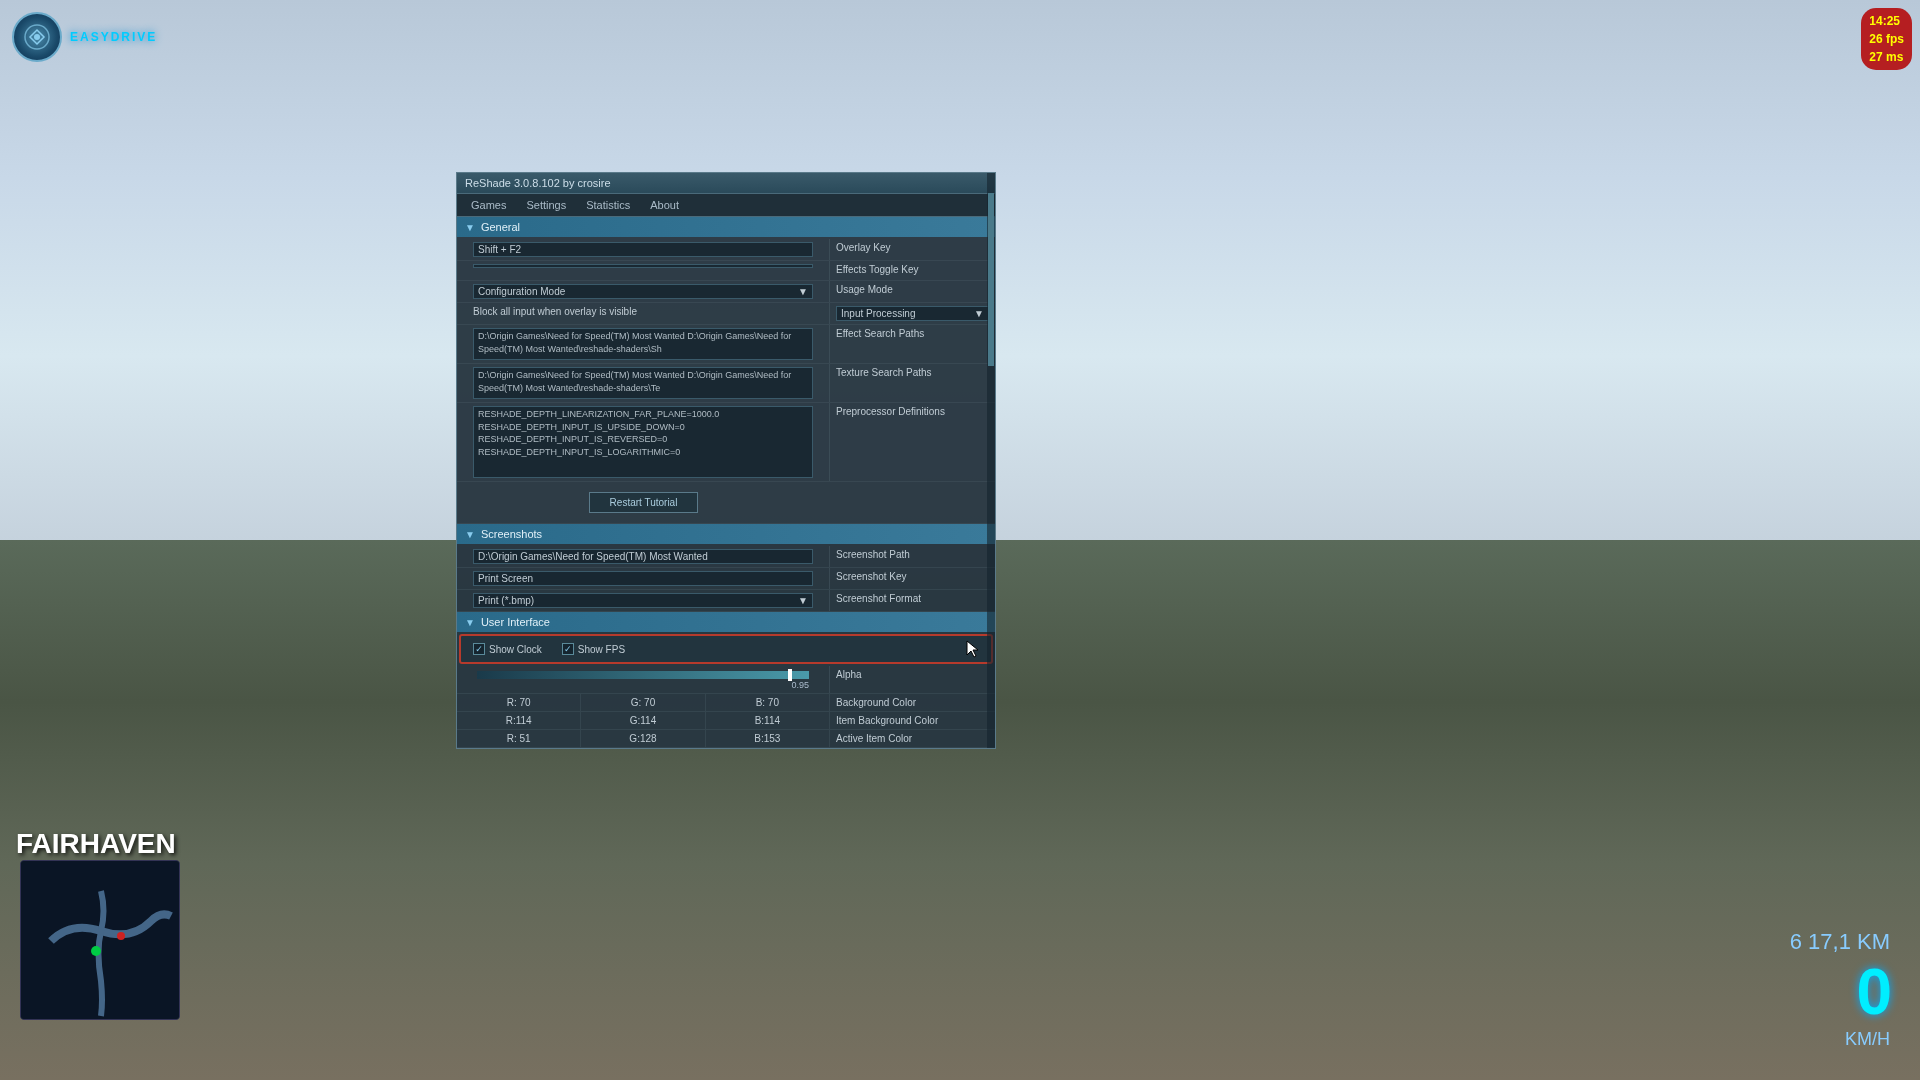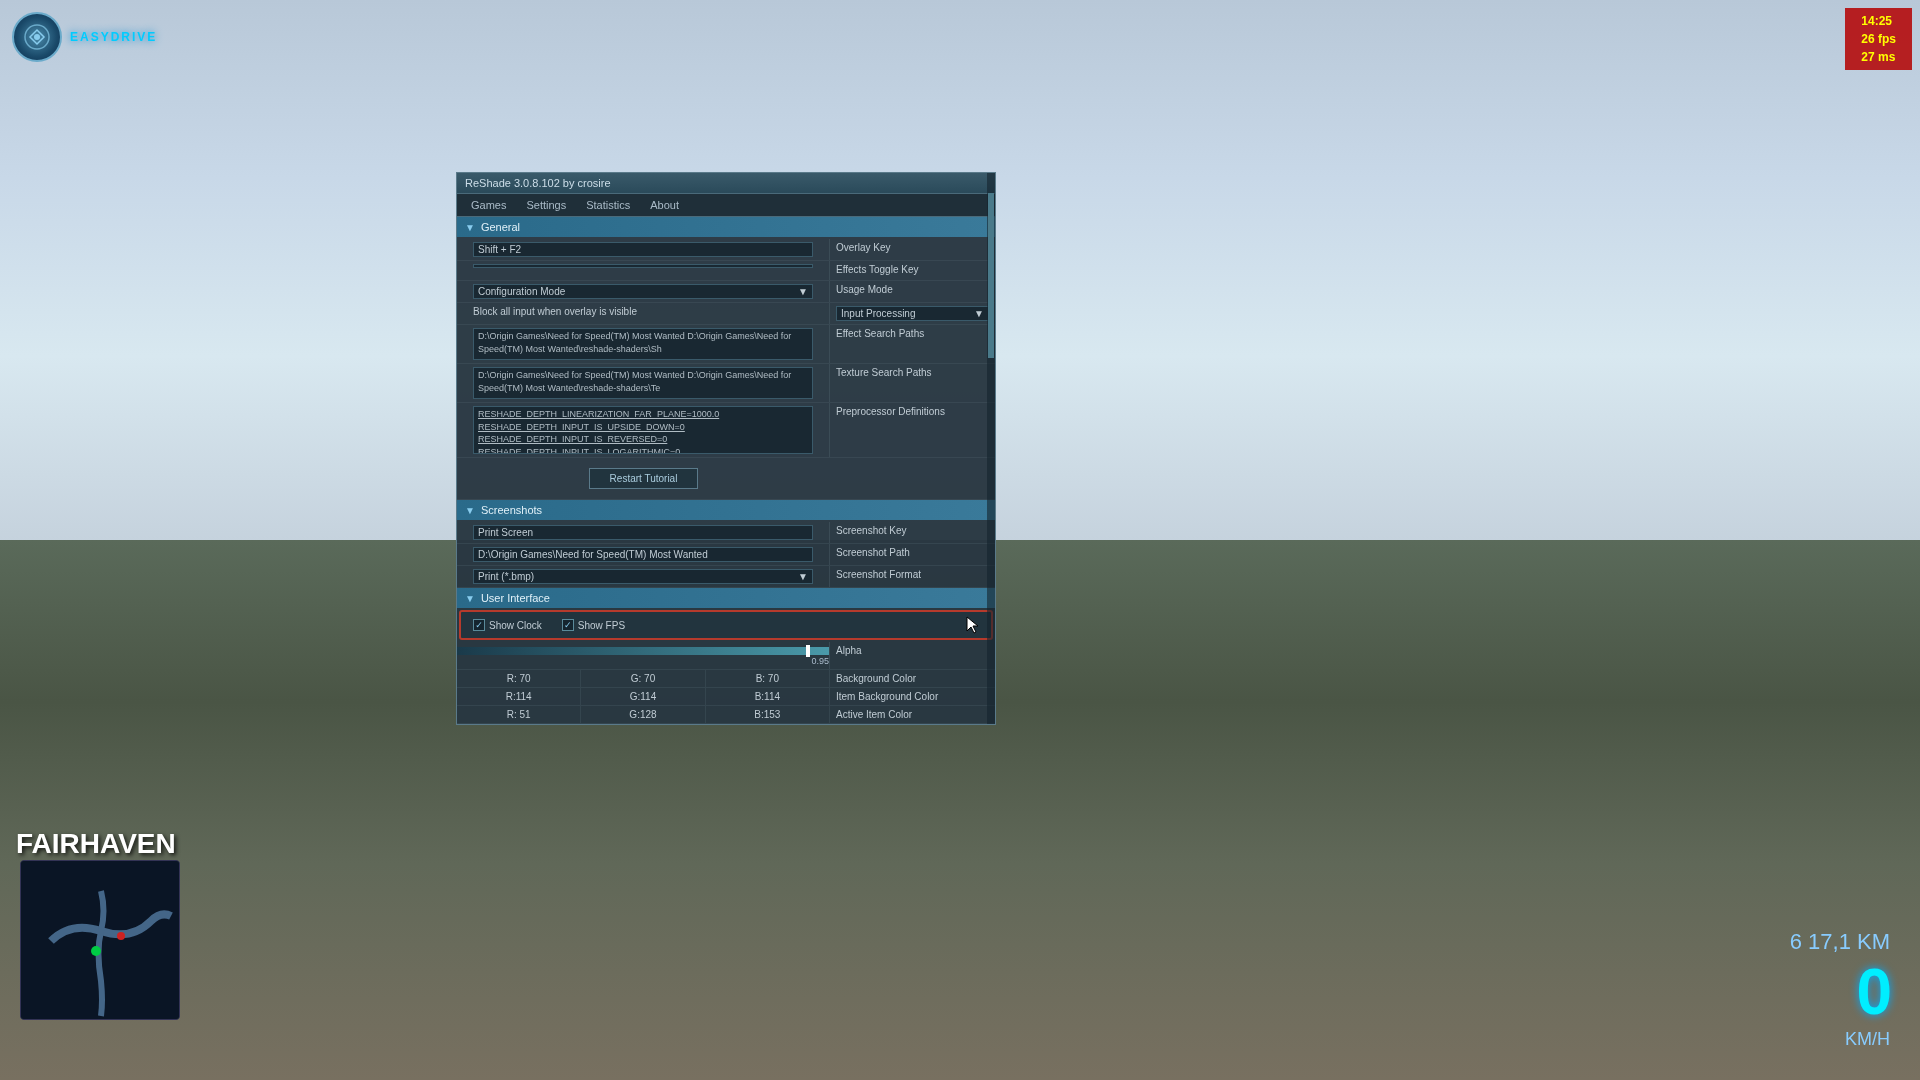--- a/index.html
+++ b/index.html
@@ -68,23 +68,24 @@
     }
 
     .hud-perf {
       position: absolute;
       top: 8px;
       right: 8px;
       background: rgba(180, 0, 0, 0.85);
       color: #ffff00;
       font-size: 12px;
       font-weight: bold;
-      padding: 4px 16px;
+      padding: 4px 8px;
       z-index: 10;
       line-height: 1.5;
+      border-radius: 15px;
     }
 
     .hud-location {
       position: absolute;
       bottom: 220px;
       left: 16px;
       color: white;
       font-size: 28px;
       font-weight: bold;
       text-shadow: 2px 2px 4px rgba(0,0,0,0.8);
@@ -455,21 +456,21 @@
     <div class="settings-row">
       <div class="settings-left">
         <div class="input-field multiline-text" style="height:32px; overflow:hidden;">D:\Origin Games\Need for Speed(TM) Most Wanted
 D:\Origin Games\Need for Speed(TM) Most Wanted\reshade-shaders\Te</div>
       </div>
       <div class="settings-right">Texture Search Paths</div>
     </div>
 
     <div class="settings-row">
       <div class="settings-left">
-        <div class="input-field multiline-text" style="height:48px; overflow:hidden;text-decoration:underline;">RESHADE_DEPTH_LINEARIZATION_FAR_PLANE=1000.0
+        <div class="input-field multiline-text" style="height:72px; overflow:hidden;">RESHADE_DEPTH_LINEARIZATION_FAR_PLANE=1000.0
 RESHADE_DEPTH_INPUT_IS_UPSIDE_DOWN=0
 RESHADE_DEPTH_INPUT_IS_REVERSED=0
 RESHADE_DEPTH_INPUT_IS_LOGARITHMIC=0</div>
       </div>
       <div class="settings-right">Preprocessor Definitions</div>
     </div>
 
     <div class="settings-row">
       <div style="flex:1; padding:4px 6px;">
         <button class="restart-btn">Restart Tutorial</button>
@@ -480,30 +481,30 @@
 
   <div class="section-header">
     <span class="section-toggle">▼</span>
     <span>Screenshots</span>
   </div>
 
   <div class="settings-table">
 
     <div class="settings-row">
       <div class="settings-left">
+        <div class="input-field">D:\Origin Games\Need for Speed(TM) Most Wanted</div>
+      </div>
+      <div class="settings-right">Screenshot Path</div>
+    </div>
+
+    <div class="settings-row">
+      <div class="settings-left">
         <div class="input-field">Print Screen</div>
       </div>
       <div class="settings-right">Screenshot Key</div>
-    </div>
-
-    <div class="settings-row">
-      <div class="settings-left">
-        <div class="input-field">D:\Origin Games\Need for Speed(TM) Most Wanted</div>
-      </div>
-      <div class="settings-right">Screenshot Path</div>
     </div>
 
     <div class="settings-row">
       <div class="settings-left">
         <div class="dropdown-field">
           <span>Print (*.bmp)</span>
           <span>▼</span>
         </div>
       </div>
       <div class="settings-right">Screenshot Format</div>
@@ -532,21 +533,21 @@
     </div>
 
     <div style="position:relative; width:20px; height:20px;">
       <svg width="16" height="20" viewBox="0 0 16 20">
         <path d="M2 2 L2 16 L6 12 L9 18 L11 17 L8 11 L13 11 Z" fill="white" stroke="black" stroke-width="1"></path>
       </svg>
     </div>
   </div>
 
   <div class="alpha-row">
-    <div class="alpha-left" style="flex:1; padding:3px 0; border-right:1px solid rgba(80,100,110,0.4);">
+    <div class="alpha-left" style="flex:1; padding:3px 20px; border-right:1px solid rgba(80,100,110,0.4);">
       <div class="alpha-slider">
         <div class="alpha-slider-thumb"></div>
       </div>
       <div style="text-align:right; font-size:9px; color:#aabbcc; margin-top:1px;">0.95</div>
     </div>
     <div style="width:165px; padding:3px 6px; font-size:10px; color:#c0ccd4;">Alpha</div>
   </div>
 
   <div class="color-row">
     <div class="color-cell">R: 70</div>

